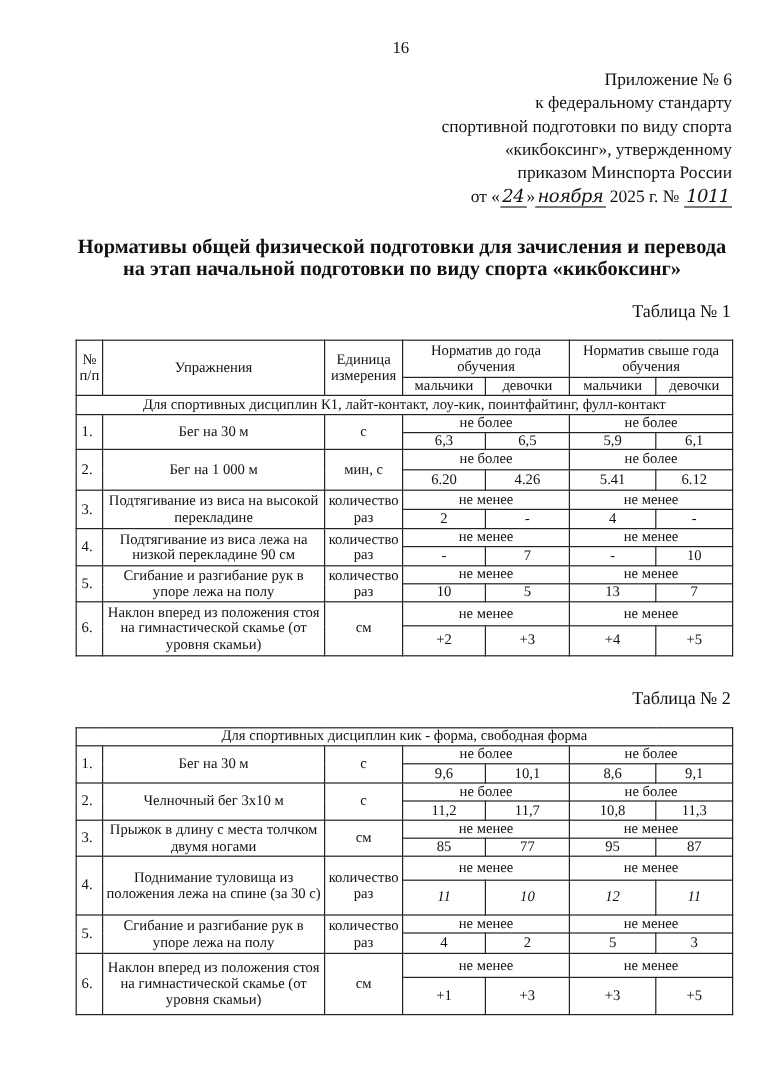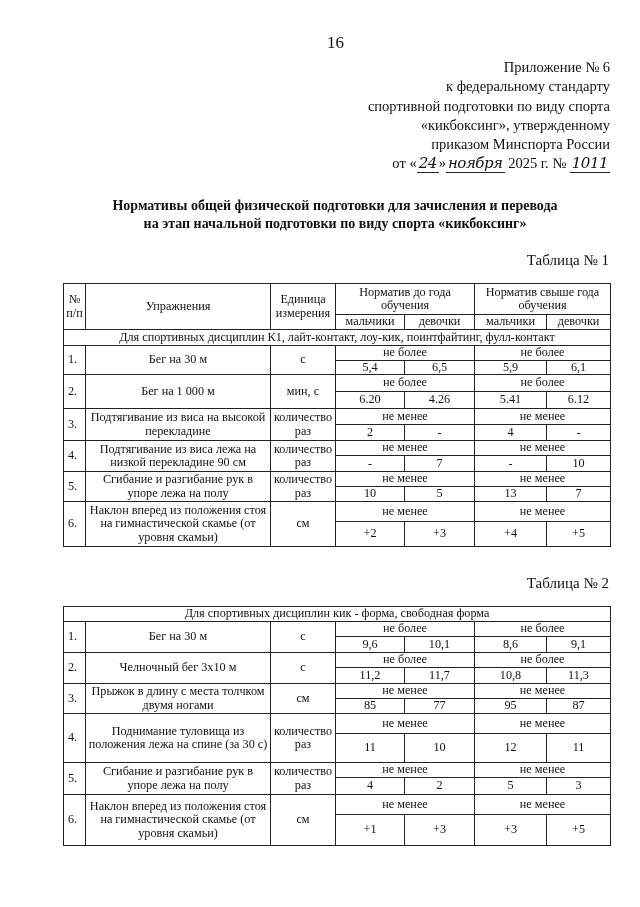--- a/index.html
+++ b/index.html
@@ -1,23 +1,23 @@
 <!DOCTYPE html>
 <html><head>
 <meta charset="utf-8">
 <style>
   html, body { margin:0; padding:0; background:#ffffff; }
   body { width:640px; height:907px; position:relative; overflow:hidden;
          font-family:"Liberation Serif", "DejaVu Serif", serif; color:#111; }
   .abs { position:absolute; }
-  .pagenum { left:327px; top:33px; font-size:17px; }
+  .pagenum { left:327px; top:33px; font-size:14px; }
   .appendix { left:330px; top:58px; width:280px; text-align:right; font-size:14.5px; line-height:19.3px; }
   .appendix div { white-space:nowrap; }
   .hand { font-family:"DejaVu Serif", serif; font-style:italic; font-size:15px; border-bottom:1px solid #222; padding:0 2px; letter-spacing:-0.5px; }
-  .title { left:60px; top:197px; width:550px; text-align:center; font-weight:bold; font-size:14px; line-height:18px; }
+  .title { left:60px; top:197px; width:550px; text-align:center; font-weight:bold; font-size:17px; line-height:18px; }
   .tablecap { right:31px; font-size:15px; }
   table.norm { position:absolute; border-collapse:collapse; font-size:12.2px; table-layout:fixed; }
   table.norm td { border:1px solid #222; text-align:center; vertical-align:middle; padding:0 1px; line-height:13.5px; overflow:hidden; }
   td.num { text-align:left !important; padding-left:4px !important; }
   td.sec { padding:0; }
 </style>
 </head>
 <body>
 
 <div class="abs pagenum">16</div>
@@ -72,21 +72,21 @@
   </tbody>
     <tbody>
       <tr style="height: 12px;">
         <td rowspan="2" class="num">1.</td>
         <td rowspan="2">Бег на 30 м</td>
         <td rowspan="2">с</td>
         <td colspan="2">не более</td>
         <td colspan="2">не более</td>
       </tr>
       <tr style="height: 13px;">
-        <td>5,4</td>
+        <td>6,3</td>
         <td>6,5</td>
         <td>5,9</td>
         <td>6,1</td>
       </tr>
       <tr style="height: 17px;">
         <td rowspan="2" class="num">2.</td>
         <td rowspan="2">Бег на 1 000 м</td>
         <td rowspan="2">мин, с</td>
         <td colspan="2">не более</td>
         <td colspan="2">не более</td>
@@ -209,21 +209,21 @@
         <td>95</td>
         <td>87</td>
       </tr>
       <tr style="height: 20px;">
         <td rowspan="2" class="num">4.</td>
         <td rowspan="2">Поднимание туловища из положения лежа на спине (за 30 с)</td>
         <td rowspan="2">количество раз</td>
         <td colspan="2">не менее</td>
         <td colspan="2">не менее</td>
       </tr>
-      <tr style="height: 29px;">
+      <tr style="height: 29px; font-style: italic;">
         <td>11</td>
         <td>10</td>
         <td>12</td>
         <td>11</td>
       </tr>
       <tr style="height: 15px;">
         <td rowspan="2" class="num">5.</td>
         <td rowspan="2">Сгибание и разгибание рук в упоре лежа на полу</td>
         <td rowspan="2">количество раз</td>
         <td colspan="2">не менее</td>

